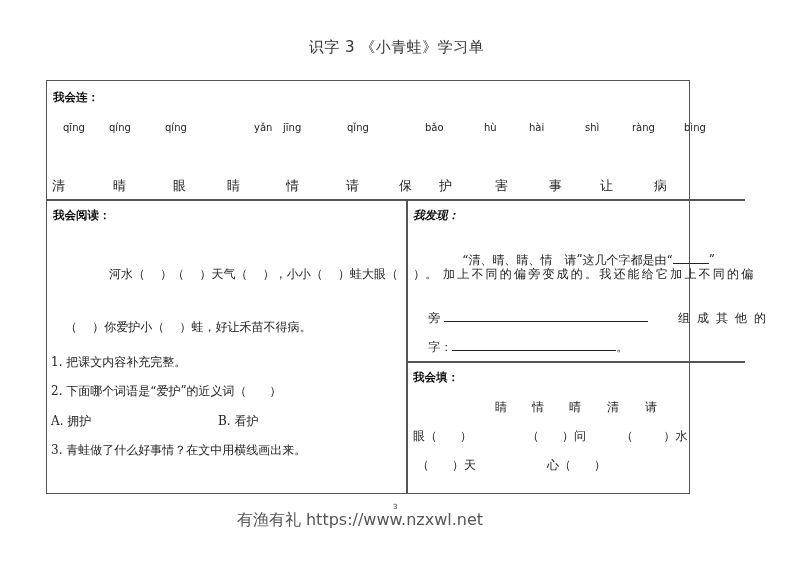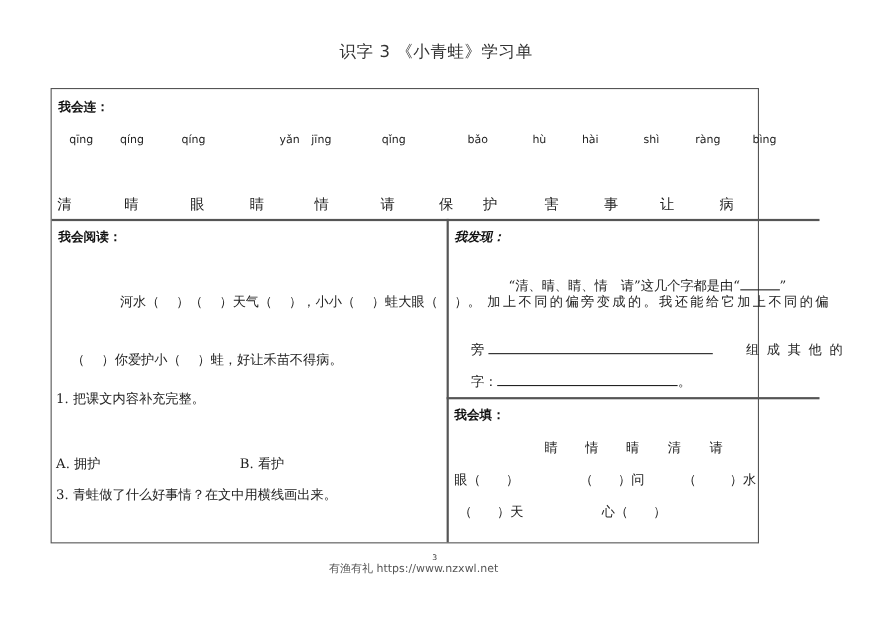--- a/index.html
+++ b/index.html
@@ -12,21 +12,21 @@
   .hline { position:absolute; background:#555; height:1.5px; }
   .vline { position:absolute; background:#555; width:1.5px; }
   .label { position:absolute; font-family:"DejaVu Sans", sans-serif; font-weight:bold;
            font-size:11.5px; color:#111; }
   .pinyin { position:absolute; top:41px; font-family:"DejaVu Sans", sans-serif; font-size:10px; color:#222; }
   .hanzi { position:absolute; top:96px; font-size:13px; color:#222; }
   .line { position:absolute; font-size:12px; white-space:pre; color:#222; }
   .wide { letter-spacing:3px;margin-left:30px; }
   .blank { display:inline-block; border-bottom:1px solid #222; height:12px; vertical-align:baseline; }
   .footer { position:absolute; top:510px; left:0; width:720px; text-align:center;
-            font-family:"DejaVu Sans", sans-serif; font-size:10px; color:#555;padding-left:16px; }
+            font-family:"DejaVu Sans", sans-serif; font-size:16px; color:#555; }
   .pagenum { position:absolute; top:503px; left:393px; font-family:"DejaVu Sans", sans-serif;
              font-size:7px; color:#333; }
 </style>
 </head>
 <body>
 
 <div class="title">识字 3 《小青蛙》学习单</div>
 
 <div class="sheet">
 
@@ -61,20 +61,21 @@
   <span class="hanzi" style="left:392px;">护</span>
   <span class="hanzi" style="left:448px;">害</span>
   <span class="hanzi" style="left:502px;">事</span>
   <span class="hanzi" style="left:553px;">让</span>
   <span class="hanzi" style="left:607px;">病</span>
 
   <div class="label" style="left:6px; top:127px;">我会阅读：</div>
   <div class="line" style="left:18px; top:185px;margin-left:44px;">河水（    ）（    ）天气（    ），小小（    ）蛙大眼（    ）。</div>
   <div class="line" style="left:18px; top:238px;">（    ）你爱护小（    ）蛙，好让禾苗不得病。</div>
   <div class="line" style="left:4px; top:273px;">1. 把课文内容补充完整。</div>
+  <div class="line" style="left:4px; top:302px;">2. 下面哪个词语是“爱护”的近义词（      ）</div>
   <div class="line" style="left:4px; top:332px;">A. 拥护</div>
   <div class="line" style="left:171px; top:332px;">B. 看护</div>
   <div class="line" style="left:4px; top:361px;">3. 青蛙做了什么好事情？在文中用横线画出来。</div>
 
   <div class="label" style="left:366px; top:127px;font-style:italic;">我发现：</div>
   <div class="line" style="left:400px; top:156px;">
     <span>“清、晴、睛、情　请”这几个字都是由“</span><span class="blank" style="width:36px;"></span><span>”</span>
   </div>
   <div class="line wide" style="left:366px; top:185px; letter-spacing:2.2px;">加上不同的偏旁变成的。我还能给它加上不同的偏</div>
   <div class="line" style="left:366px; top:214px;">

